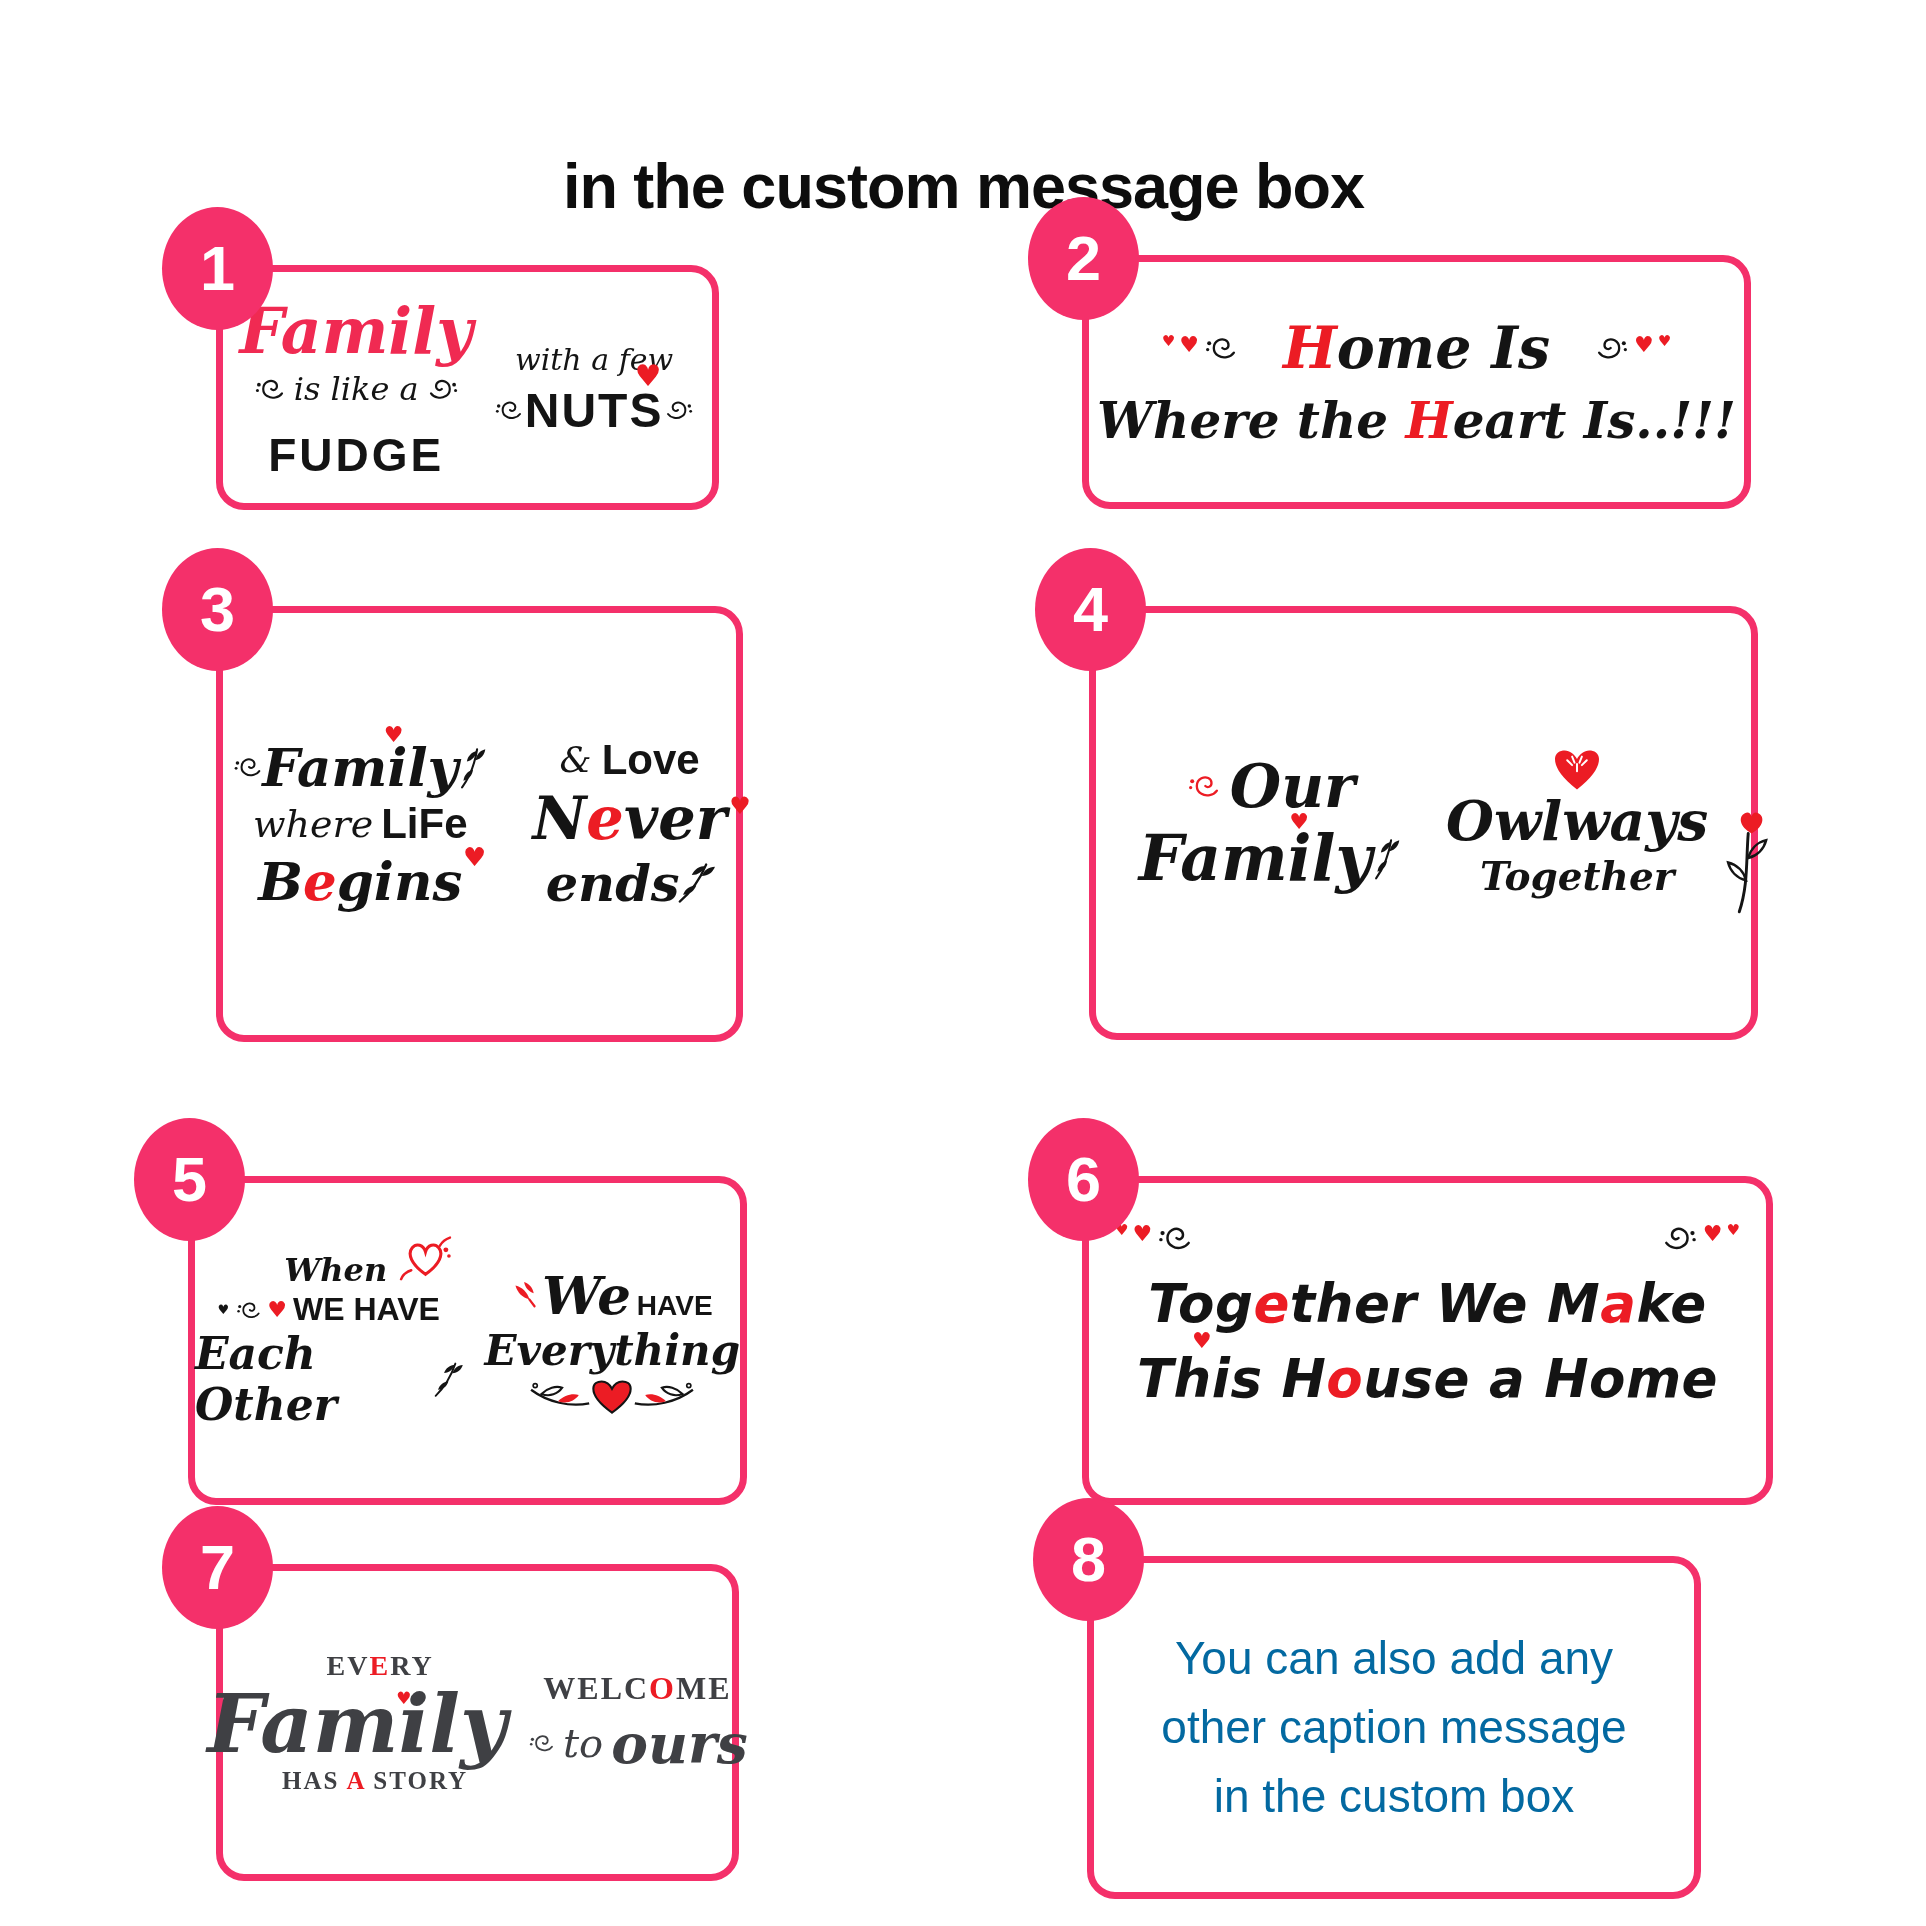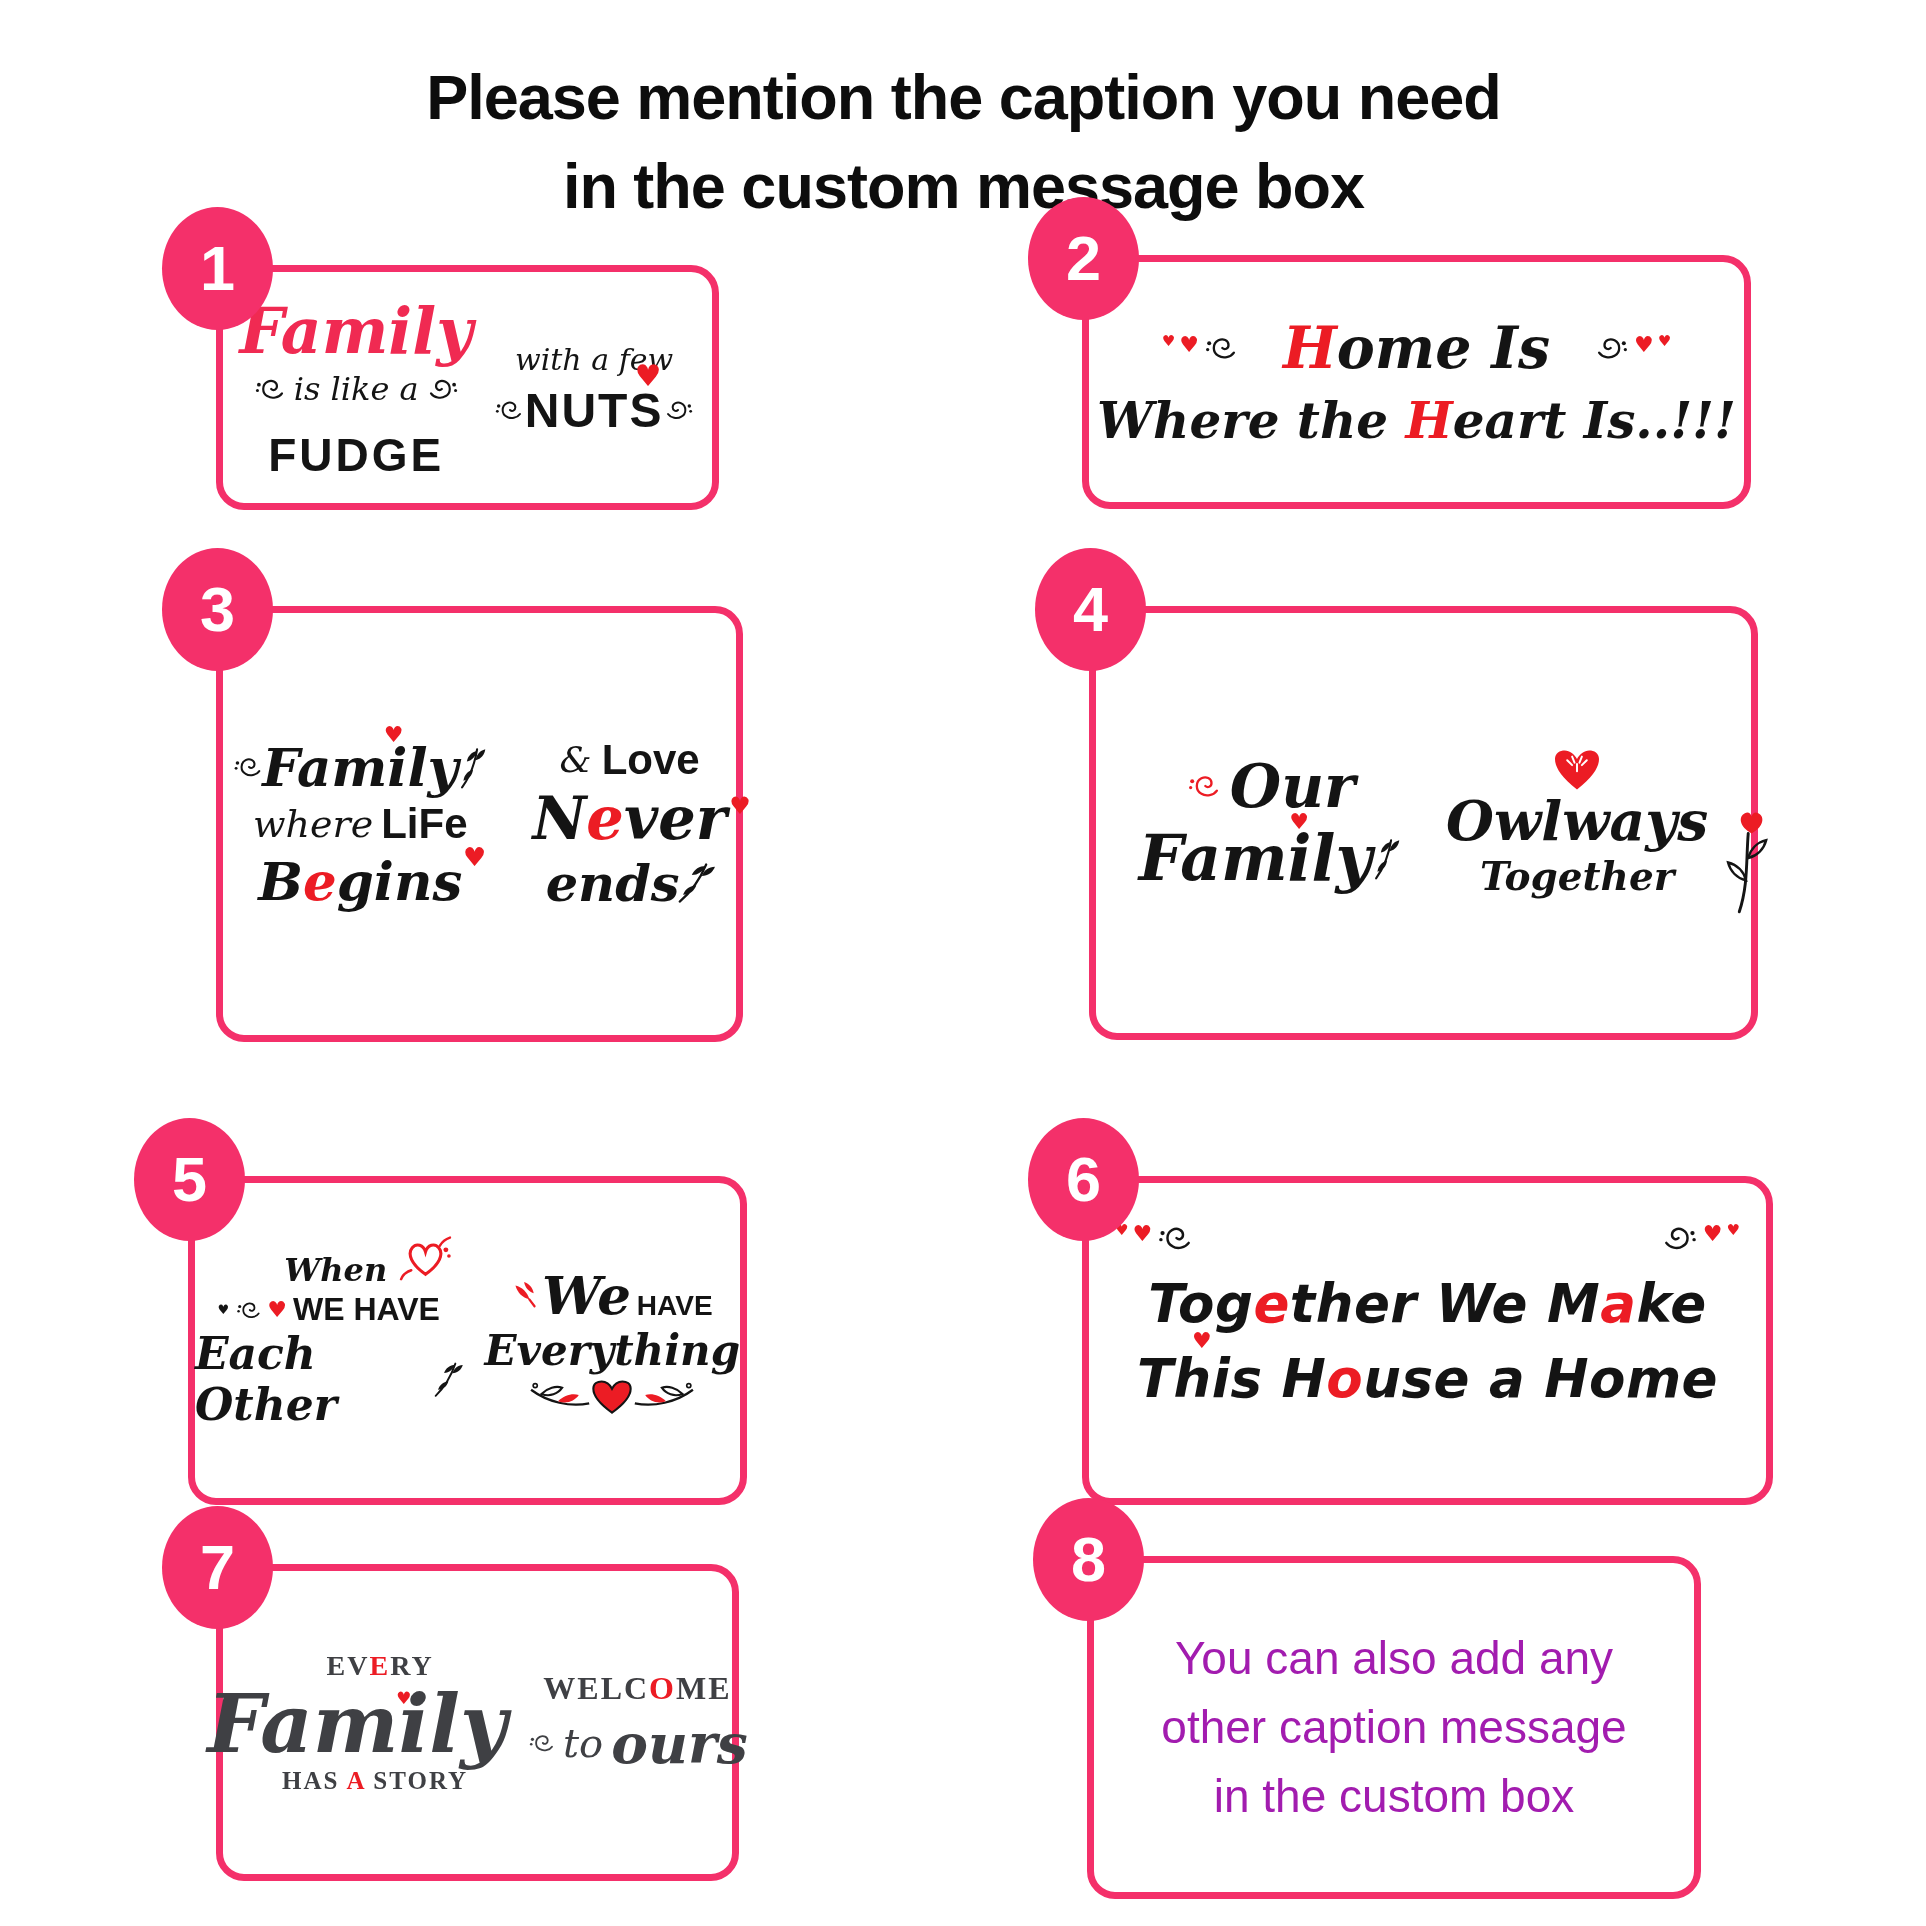--- a/index.html
+++ b/index.html
@@ -97,21 +97,21 @@
   .every{font-size:28px;letter-spacing:2px;margin-left:46px;}
   .fam7{font-size:81px;margin-top:-6px;}
   .hasastory{font-size:25px;letter-spacing:2px;margin-top:-4px;margin-left:36px;}
   .e-heart{position:absolute;top:40px;left:63%;font-size:17px;}
   .welcome{font-size:32px;letter-spacing:2px;}
   .oursrow{gap:8px;margin-top:4px;}
   .to7{font-size:40px;}
   .ours{font-size:55px;}
   
   .b8 .inner{flex-direction:column;}
-  .b8 .inner div{font:400 46px/1.5 "Liberation Sans",sans-serif;color:#a21caf;text-align:center;}
+  .b8 .inner div{font:400 46px/1.5 "Liberation Sans",sans-serif;color:#0369a1;text-align:center;}
 </style>
 </head>
 <body>
 
 <svg width="0" height="0" style="position:absolute" aria-hidden="true">
   <defs>
     <symbol id="curl" viewBox="0 0 44 36">
       <path d="M40 24 C36 30 26 32 20 28 C12 24 12 12 20 8 C26 5 33 8 33 14 C33 19 28 21 25 18" fill="none" stroke="currentColor" stroke-width="3" stroke-linecap="round"></path>
       <circle cx="8" cy="12" r="2.6" fill="currentColor"></circle>
       <circle cx="6" cy="20" r="2.1" fill="currentColor"></circle>
@@ -163,21 +163,21 @@
     <symbol id="redleaf" viewBox="0 0 30 34">
       <path d="M4 6 C6 14 12 20 20 22 C18 14 12 8 4 6 Z" fill="currentColor"></path>
       <path d="M14 2 C15 8 19 13 25 15 C24 9 20 4 14 2 Z" fill="currentColor"></path>
       <path d="M20 22 L26 30" stroke="currentColor" stroke-width="2.6" stroke-linecap="round"></path>
     </symbol>
   </defs>
 </svg>
 
 <div class="canvas">
 
-  <h1 class="title"><span>Please mention the caption you need</span><br><span>in the custom message box</span></h1>
+  <h1 class="title"><br><span>in the custom message box</span></h1>
 
   <section class="opt b1">
     <div class="num">1</div>
     <div class="inner">
       <div class="col">
         <div class="script pink fam1">Family</div>
         <div class="row likea">
           <svg class="ic" width="34" height="26" viewBox="0 0 34 26">
               <use href="#curl"></use>
             </svg>

